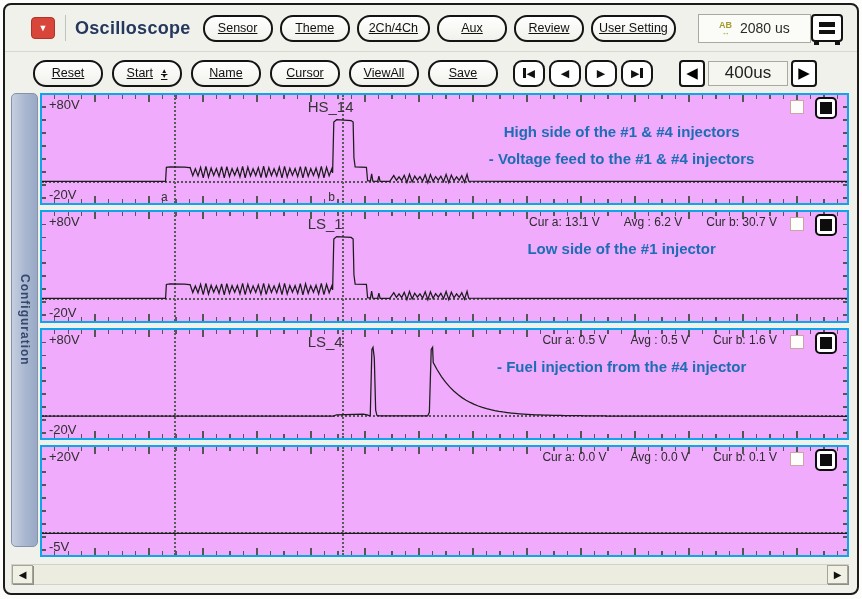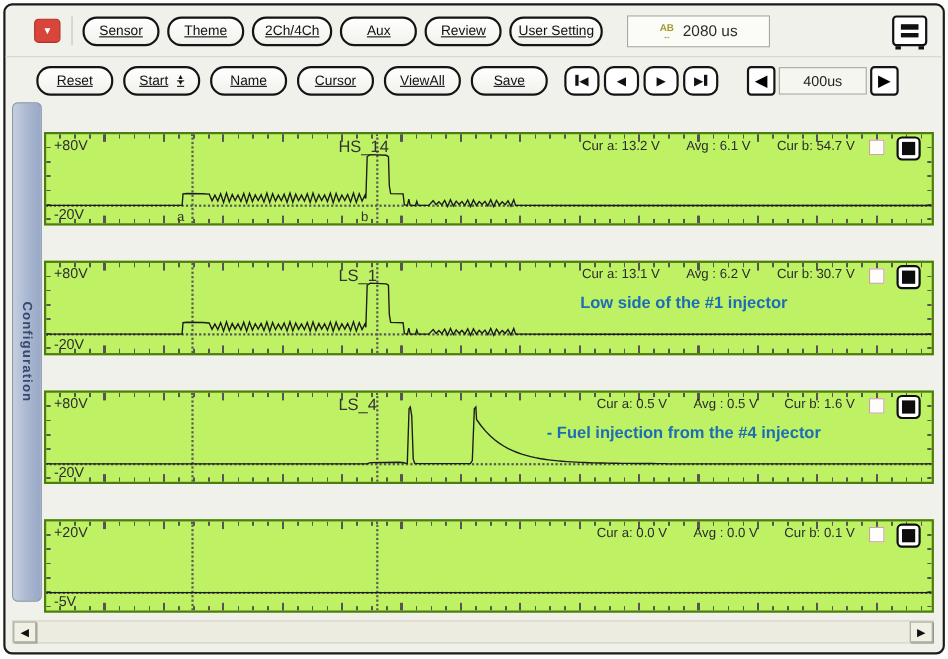--- a/index.html
+++ b/index.html
@@ -37,31 +37,31 @@
     padding:0 8px 0 28px;box-sizing:border-box;gap:9px;}
   .spin{display:flex;flex-direction:column;font-size:6.5px;line-height:5.5px;color:#111;margin-left:8px;}
   .navgrp{display:flex;gap:4px;margin-left:6px;}
   .navbtn{box-sizing:border-box;width:32px;height:27px;border:2.5px solid #141414;border-radius:9px;
     background:#fff;display:flex;align-items:center;justify-content:center;gap:1px;font-size:11px;color:#111;}
   .navbtn .bar{display:inline-block;width:2.5px;height:10px;background:#111;}
   .tbgrp{display:flex;align-items:center;gap:3px;margin-left:8px;margin-right:54px;}
   .bigarrow{box-sizing:border-box;width:26px;height:27px;border:2.5px solid #141414;border-radius:4px;
     background:#fff;display:flex;align-items:center;justify-content:center;font-size:15px;color:#000;}
   .tbval{box-sizing:border-box;width:80px;height:25px;border:1px solid #a9a9a2;background:#f6f6f1;
-    display:flex;align-items:center;justify-content:center;font-size:13px;color:#222;}
+    display:flex;align-items:center;justify-content:center;font-size:17px;color:#222;}
   .spacer{flex:1}
 
   
   .main{position:absolute;top:88px;left:6px;right:8px;bottom:36px;display:flex;}
   .configtab{flex:none;width:25px;height:452px;border:1px solid #8592a9;border-radius:5px;
     background:linear-gradient(90deg,#c6cfe0,#aab8d1,#98a9c6);display:flex;align-items:center;
     justify-content:center;}
   .configtab span{writing-mode:vertical-rl;font-size:12px;font-weight:bold;color:#35486e;letter-spacing:1px;}
   .panels{flex:1;display:flex;flex-direction:column;gap:5px;margin-left:2px;}
-  .panel{position:relative;flex:1;background:#bef264;border:2px solid #4d7c0f;overflow:hidden;margin-top:27px;}
+  .panel{position:relative;flex:1;background:#f0abfc;border:2px solid #0ea5e9;overflow:hidden;}
 
   .tmin,.tmaj{position:absolute;left:0;right:0;pointer-events:none;}
   .tmin{height:4px;background:repeating-linear-gradient(90deg,transparent 0 12px,#555 12px 13.5px);}
   .tmaj{height:7px;background:repeating-linear-gradient(90deg,transparent 0 52px,#555 52px 54px);}
   .t-top{top:0}.t-bot{bottom:0}
   .vtick{position:absolute;top:0;bottom:0;width:4px;pointer-events:none;
     background:repeating-linear-gradient(180deg,transparent 0 11.5px,#555 11.5px 13px);}
   .vtick.left{left:0}.vtick.right{right:0}
   .zeroline{position:absolute;left:0;right:0;top:calc(80% - 1px);border-top:2px dotted #555;pointer-events:none;}
   .cursorline{position:absolute;top:0;bottom:0;width:0;border-left:2px dotted #5a5a5a;z-index:2;}
@@ -93,20 +93,21 @@
 </head>
 <body>
 
 <div class="window">
 
   <div class="titlebar">
     <div class="redbtn">
       <span>▼</span>
     </div>
     <div class="tdivider"></div>
+    <div class="apptitle">Oscilloscope</div>
     <div class="menurow">
       <div class="btn">Sensor</div>
       <div class="btn">Theme</div>
       <div class="btn">2Ch/4Ch</div>
       <div class="btn">Aux</div>
       <div class="btn">Review</div>
       <div class="btn tight">User Setting</div>
     </div>
     <div class="abbox">
       <span class="abicon">
@@ -177,29 +178,28 @@
         <div class="vtick right"></div>
         <div class="zeroline"></div>
         <div class="cursorline cur-a" style="left: 16.4%;"></div>
         <div class="cursorline cur-b" style="left: 37.3%;"></div>
         <svg class="wave" viewBox="0 0 1000 100" preserveAspectRatio="none">
             <polyline points="0.0,79.70 153.5,79.70 154.5,66.80 159.0,66.30 177.0,66.60 183.0,67.10 184.0,67.00 187.3,74.51 190.5,68.19 193.8,74.71 197.0,66.73 200.3,76.45 203.6,65.87 206.8,75.86 210.1,67.52 213.3,74.25 216.6,68.02 219.9,75.20 223.1,66.25 226.4,76.60 229.6,66.15 232.9,75.33 236.1,67.94 239.4,74.22 242.7,67.64 245.9,75.73 249.2,65.92 252.4,76.51 255.7,66.61 259.0,74.82 262.2,68.17 265.5,74.42 268.7,67.13 272.0,76.20 275.3,65.80 278.5,76.20 281.8,67.14 285.0,74.42 288.3,68.17 291.6,74.82 294.8,66.60 298.1,76.51 301.3,65.92 304.6,75.73 307.9,67.64 311.1,74.22 314.4,67.94 317.6,75.34 320.9,66.15 324.1,76.60 327.4,66.26 330.7,75.19 333.9,68.02 337.2,74.25 340.4,67.52 343.7,75.86 347.0,65.87 350.2,76.45 353.5,66.74 356.7,74.70 360.0,68.19 361.0,72.00 362.5,25.00 366.0,22.80 384.0,23.60 386.5,25.00 387.5,58.00 389.0,66.50 403.0,66.80 404.5,79.20 408.0,79.50 409.5,72.80 411.0,79.60 417.0,79.70 418.5,75.00 420.0,79.70 432.0,79.70 437.0,74.40 440.3,78.91 443.5,75.59 446.8,79.11 450.0,74.13 453.3,80.85 456.5,73.27 459.8,80.26 463.0,74.92 466.3,78.65 469.5,75.42 472.8,79.60 476.0,73.65 479.3,81.00 482.5,73.55 485.8,79.73 489.0,75.34 492.3,78.62 495.5,75.04 498.8,80.13 502.0,73.32 505.3,80.91 508.5,74.01 511.8,79.22 515.0,75.57 518.3,78.82 521.5,74.53 524.8,80.60 528.0,73.20 530.0,79.60 630.0,79.80 1000.0,79.80" vector-effect="non-scaling-stroke"></polyline>
           </svg>
         <span class="vmax">+80V</span>
         <span class="vmin">-20V</span>
         <span class="chname">HS_14</span>
-        <div class="stats">
-          <span>Cur a: 13.2 V</span>
-          <span>Avg : 6.1 V</span>
-          <span>Cur b: 54.7 V</span>
-        </div>
         <span class="chk"></span>
         <span class="sqbtn">
             <i></i>
           </span>
+        <div class="notes">
+          <div>High side  of the #1 &amp; #4 injectors</div>
+          <div>- Voltage feed to   the #1 &amp; #4 injectors</div>
+        </div>
         <span class="curlabel" style="left:calc(16.4% - 13px)">a</span>
         <span class="curlabel" style="left:calc(37.3% - 14px)">b</span>
       </div>
 
       <div class="panel">
         <div class="tmin t-top"></div>
         <div class="tmaj t-top"></div>
         <div class="tmin t-bot"></div>
         <div class="tmaj t-bot"></div>
         <div class="vtick left"></div>

